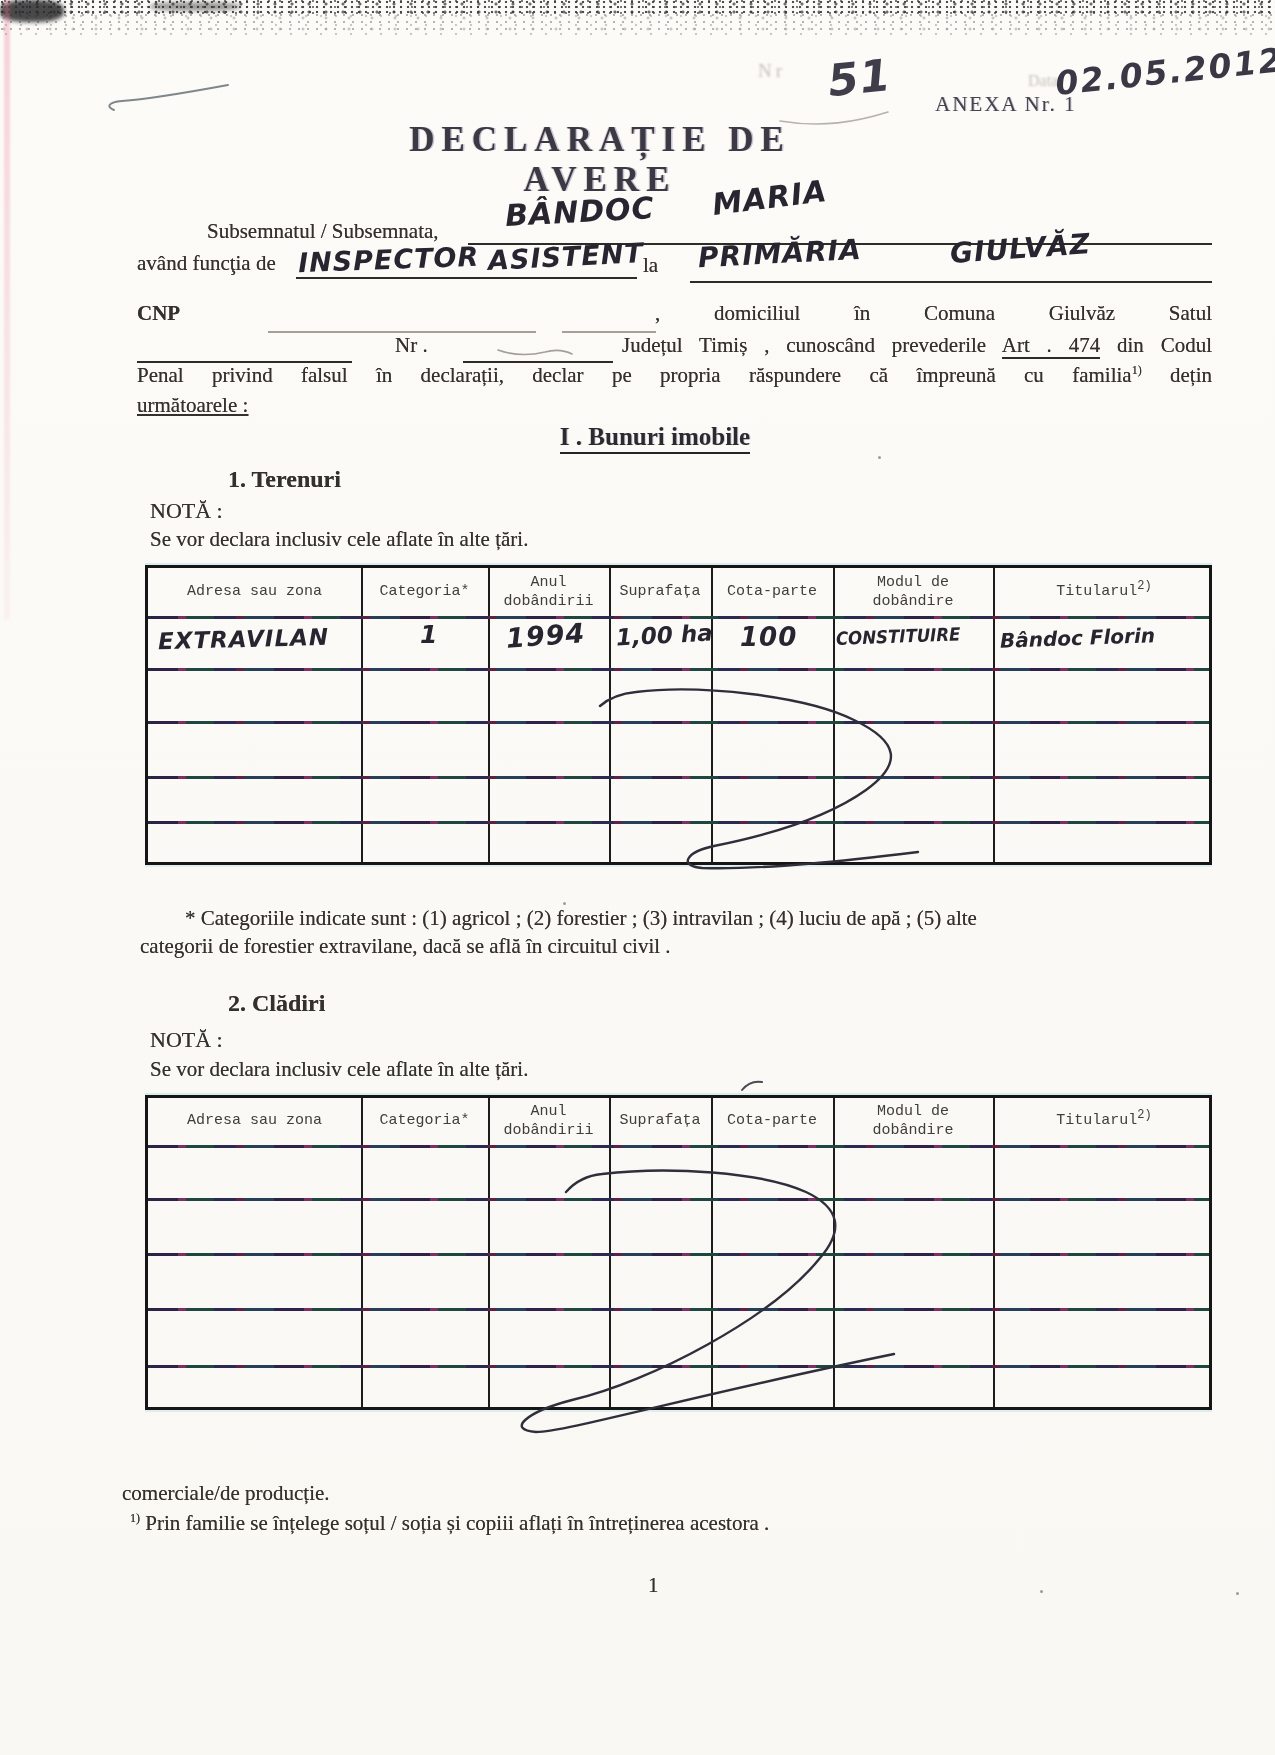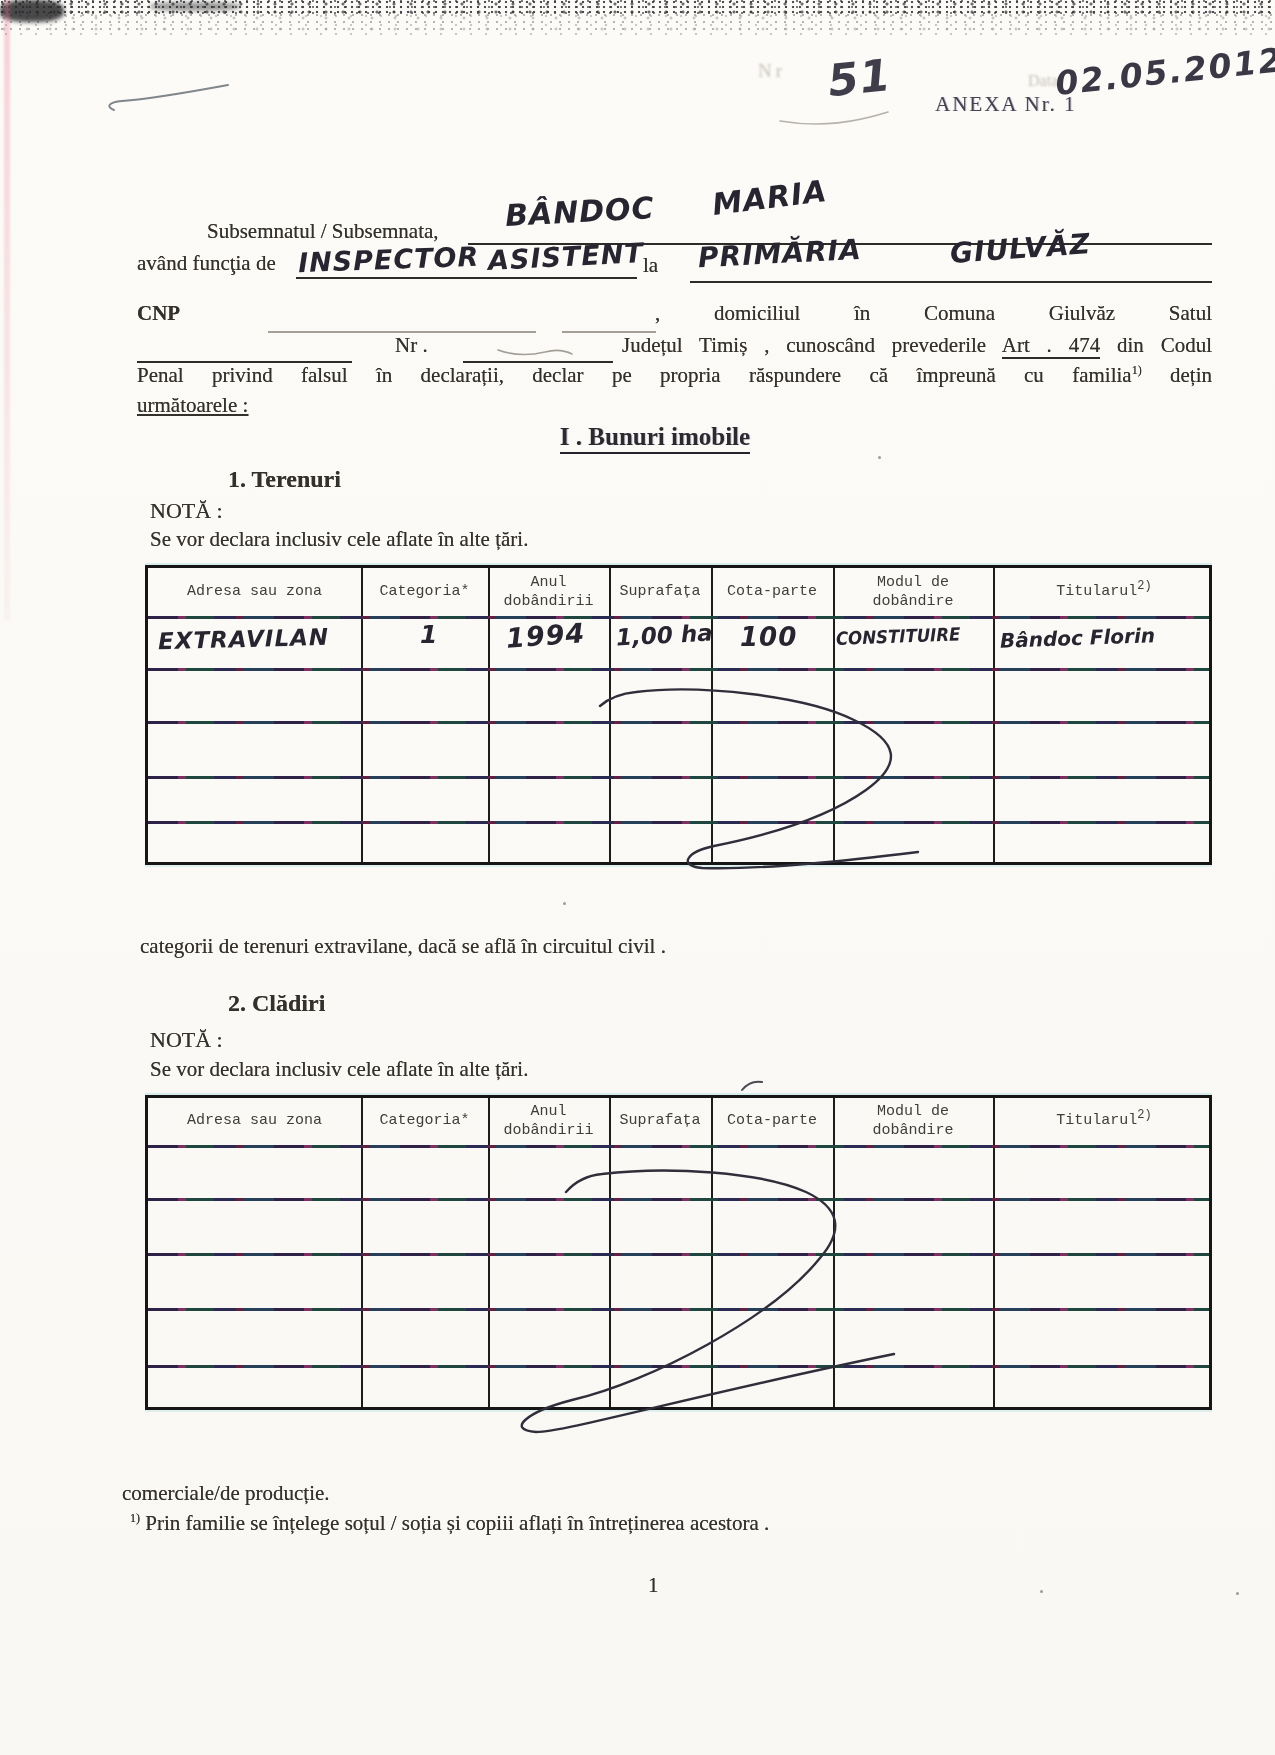--- a/index.html
+++ b/index.html
@@ -61,20 +61,21 @@
   <div class="spk" style="left:1236px;top:1592px;"></div>
   <div class="spk" style="left:563px;top:902px;"></div>
 
   <div class="faintstamp" style="left:758px;top:60px;font-size:19px;letter-spacing:4px;">Nr</div>
   <div class="faintstamp" style="left:1028px;top:72px;font-size:16px;">Data</div>
 
   <div class="abs hw" style="left:828px;top:52px;font-size:44px;transform:rotate(-6deg);color:#3f3d49;">51</div>
   <div class="abs hw" style="left:1055px;top:52px;font-size:33px;transform:rotate(-6deg);letter-spacing:2px;color:#3a3845;">02.05.2012</div>
 
   <div class="abs serif anexa" style="left:935px;top:92px;">ANEXA Nr. 1</div>
+  <div class="abs title serif" style="left:340px;top:120px;width:520px;text-align:center;">DECLARAȚIE DE AVERE</div>
 
   <div class="abs serif t21" style="left:207px;top:218px;text-align:center;">Subsemnatul / Subsemnata,</div>
   <div class="abs hw" style="left:505px;top:194px;font-size:30px;transform:rotate(-3deg);">BÂNDOC</div>
   <div class="abs hw" style="left:712px;top:180px;font-size:30px;transform:rotate(-7deg);">MARIA</div>
   <div class="rule" style="left:468px;top:243px;width:744px;"></div>
 
   <div class="abs serif t21" style="left:137px;top:250px;">având funcţia de</div>
   <div class="abs hw" style="left:298px;top:244px;font-size:27px;transform:rotate(-2deg);">INSPECTOR</div>
   <div class="abs hw" style="left:488px;top:241px;font-size:27px;transform:rotate(-3deg);">ASISTENT</div>
   <div class="abs serif t21" style="left:643px;top:252px;">la</div>
@@ -155,21 +156,22 @@
 
     <div class="abs hw" style="left:10px;top:58px;font-size:23px;transform:rotate(-1.5deg);">EXTRAVILAN</div>
     <div class="abs hw" style="left:272px;top:52px;font-size:25px;">1</div>
     <div class="abs hw" style="left:358px;top:52px;font-size:27px;transform:rotate(-4deg);">1994</div>
     <div class="abs hw" style="left:468px;top:54px;font-size:23px;transform:rotate(-3deg);letter-spacing:0;">1,00 ha</div>
     <div class="abs hw" style="left:592px;top:54px;font-size:26px;font-style:italic;">100</div>
     <div class="abs hw" style="left:688px;top:60px;font-size:18px;transform:scaleX(.92) rotate(-2deg);transform-origin:left;letter-spacing:0;">CONSTITUIRE</div>
     <div class="abs hw" style="left:852px;top:58px;font-size:20px;transform:rotate(-2deg);letter-spacing:0;">Bândoc Florin</div>
   </div>
 
-  <div class="abs serif t21" style="left:140px;top:933px;">categorii de terenuri extravilane, dacă se află în circuitul civil .</div>
+  <div class="abs serif t21" style="left:185px;top:905px;">* Categoriile indicate sunt : (1) agricol ;  (2) forestier ;  (3) intravilan ;  (4) luciu de apă ; (5) alte</div>
+  <div class="abs serif t21" style="left:140px;top:933px;">categorii de forestier extravilane, dacă se află în circuitul civil .</div>
 
   <div class="abs serif bold" style="left:228px;top:990px;font-size:24px;">2. Clădiri</div>
   <div class="abs serif t21" style="left:150px;top:1027px;font-size:22px;">NOTĂ :</div>
   <div class="abs serif t21" style="left:150px;top:1056px;">Se vor declara inclusiv cele aflate în alte țări.</div>
 
   <div class="tbl" style="left:145px;top:1095px;width:1067px;height:315px;">
     <div class="vl" style="left:213px;"></div>
     <div class="vl" style="left:340px;"></div>
     <div class="vl" style="left:461px;"></div>
     <div class="vl" style="left:563px;"></div>

